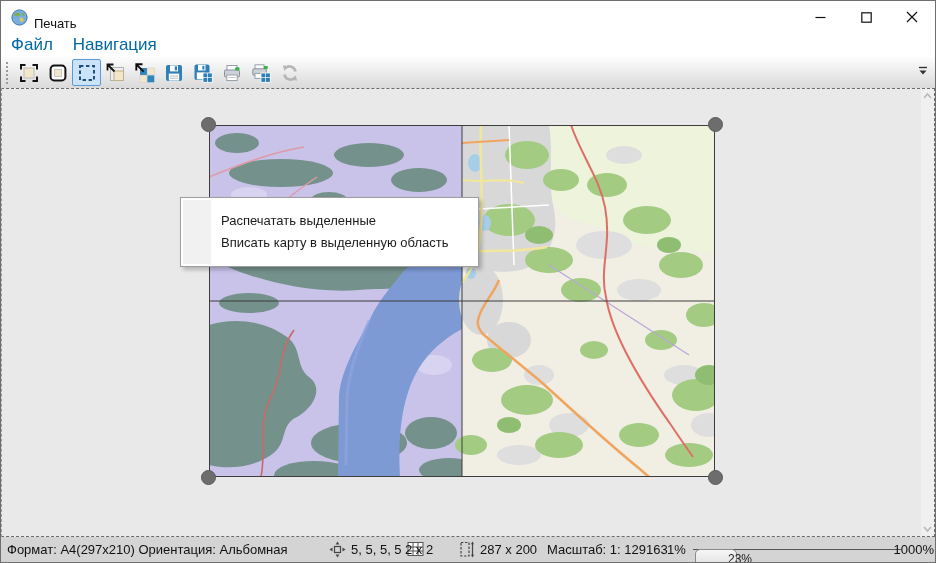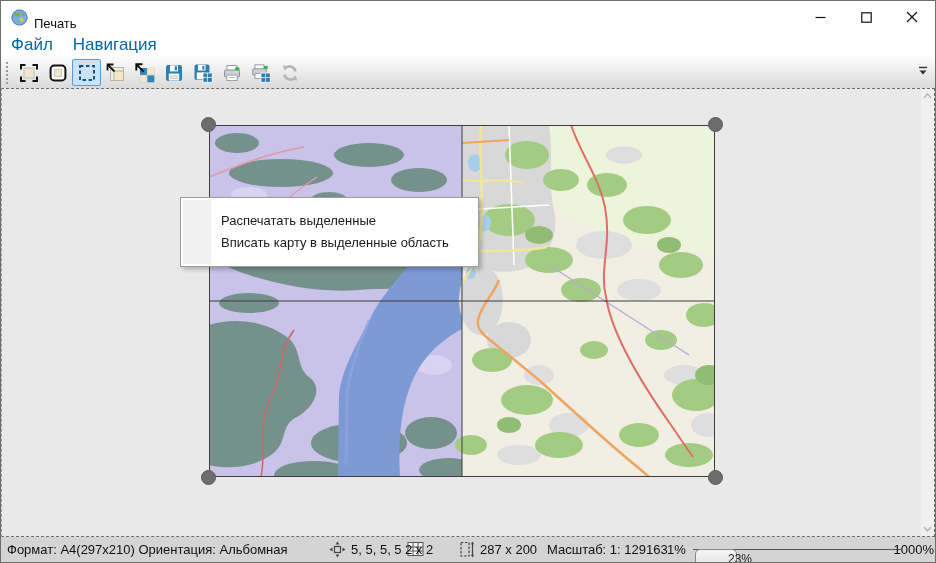--- a/index.html
+++ b/index.html
@@ -286,21 +286,21 @@
         </g>
       </svg>
       <div class="handle tl"></div>
       <div class="handle tr"></div>
       <div class="handle bl"></div>
       <div class="handle br"></div>
     </div>
 
     <div class="context-menu">
       <div class="cm-item">Распечатать выделенные</div>
-      <div class="cm-item">Вписать карту в выделенные область</div>
+      <div class="cm-item">Вписать карту в выделенную область</div>
     </div>
 
     <div class="vscroll">
       <svg class="vs-arrow up" viewBox="0 0 9 8">
           <polyline points="1,6 4.5,2 8,6" fill="none" stroke="#b9b9b9" stroke-width="1.6"></polyline>
         </svg>
       <svg class="vs-arrow down" viewBox="0 0 9 8">
           <polyline points="1,2 4.5,6 8,2" fill="none" stroke="#b9b9b9" stroke-width="1.6"></polyline>
         </svg>
     </div>

